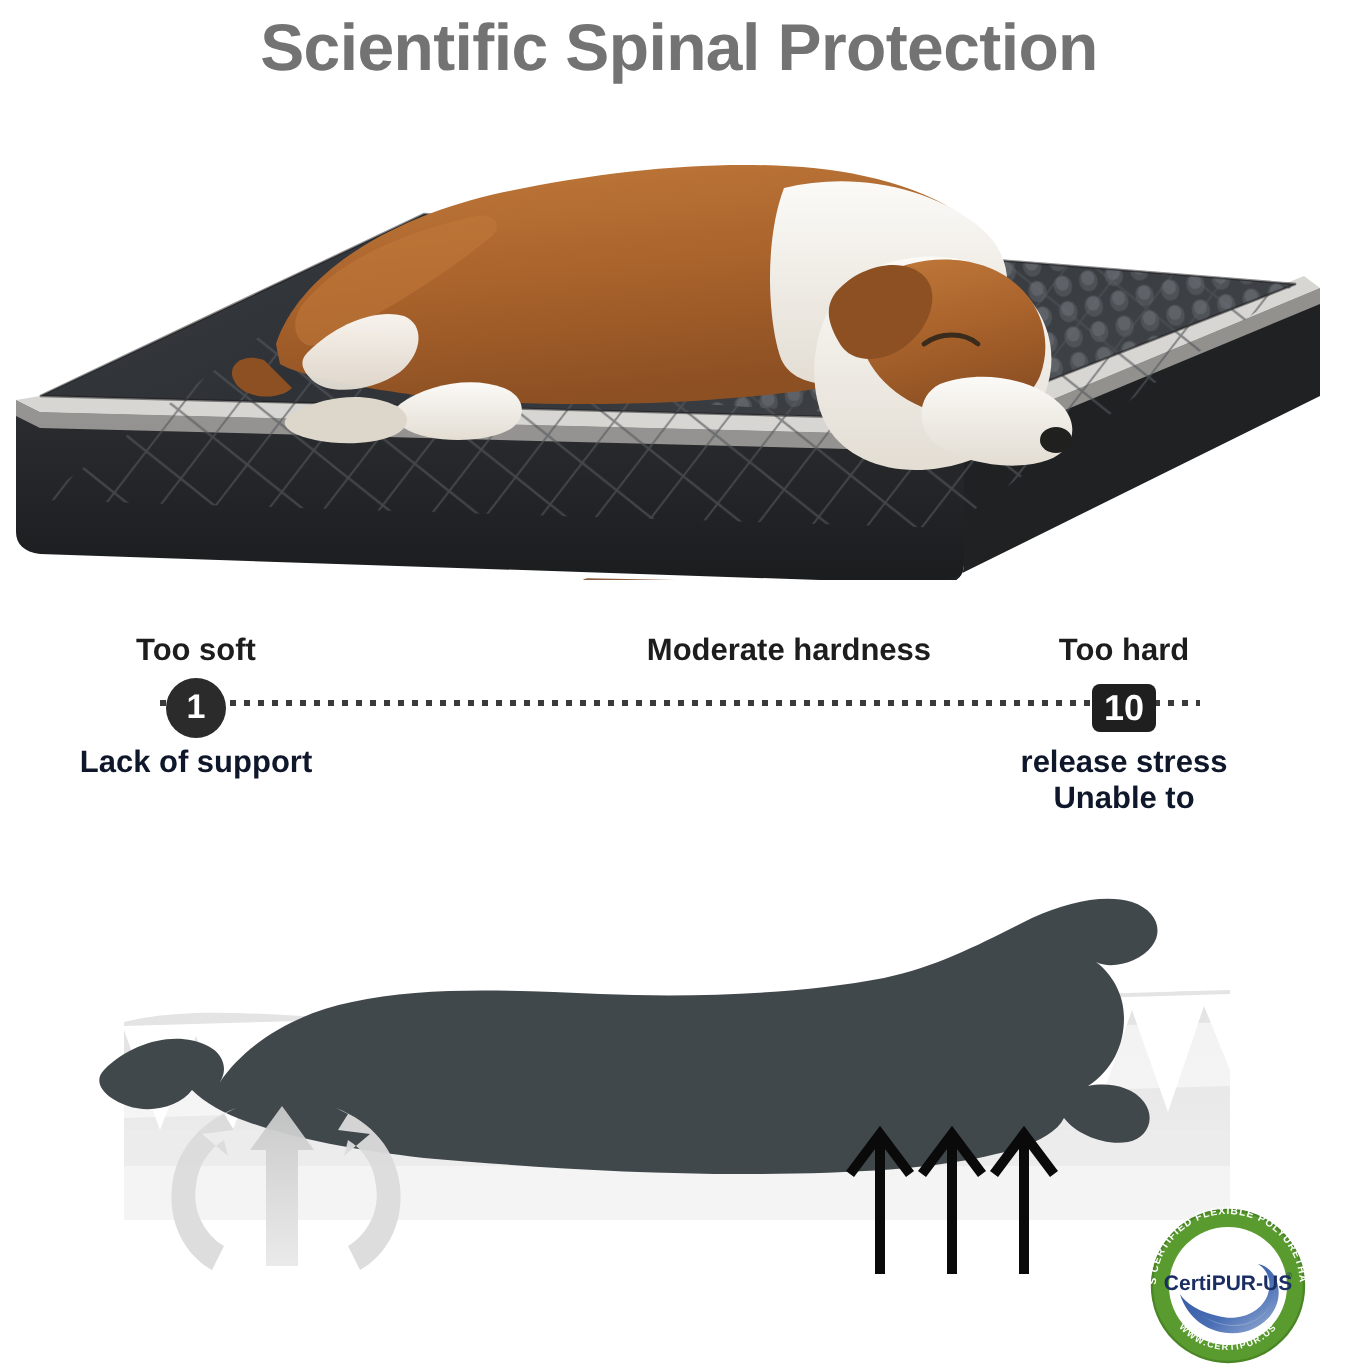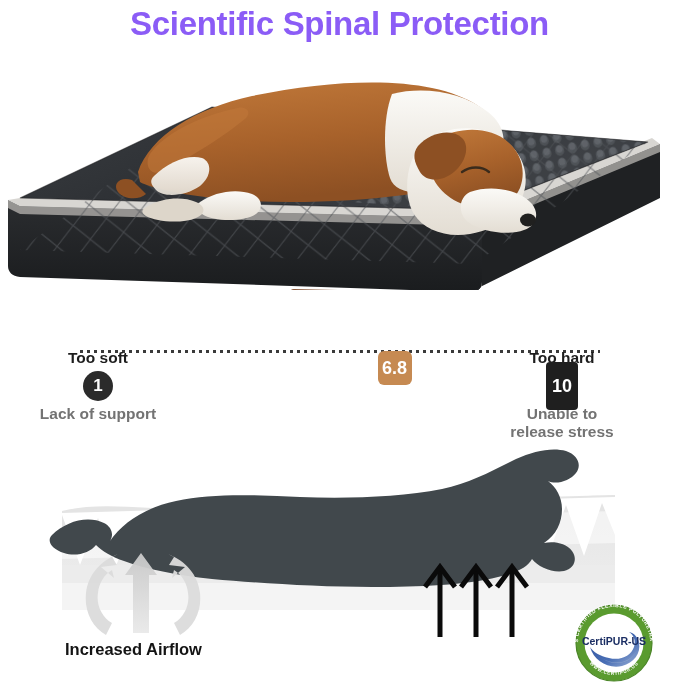--- a/index.html
+++ b/index.html
@@ -10,53 +10,53 @@
     overflow:hidden;
     position:relative;
   }
   #stage{position:relative;width:679px;height:686px;overflow:hidden;background:#fff;}
 
   
   .title{
     position:absolute;left:0;top:0;width:679px;height:48px;
     display:flex;align-items:center;justify-content:center;
     font-size:33px;font-weight:bold;letter-spacing:-0.3px;
-    color:#8b5cf6;
+    color:#737373;
     white-space:nowrap;
   }
 
   
   .photo{position:absolute;left:0;top:50px;width:679px;height:240px;}
   .photo svg{display:block;}
 
   
   .scale{position:absolute;left:0;top:305px;width:679px;height:110px;}
   .scale-line{
     position:absolute;top:45px;left:80px;width:520px;height:3px;
     background-image:repeating-linear-gradient(to right,#3a3a3a 0 3px,transparent 3px 7px);
   }
-  .grp{position:absolute;text-align:center;margin-top:32px;}
+  .grp{position:absolute;text-align:center;}
   .grp .top-lab{
     font-size:15.5px;font-weight:bold;color:#1d1d1d;white-space:nowrap;line-height:18px;
   }
   .grp .bot-lab{
-    font-size:15.5px;font-weight:bold;color:#737373;white-space:nowrap;line-height:18px;
+    font-size:15.5px;font-weight:bold;color:#0f172a;white-space:nowrap;line-height:18px;
   }
   .marker{
     display:inline-flex;align-items:center;justify-content:center;
     color:#ffffff;font-weight:bold;position:relative;z-index:3;
   }
   .marker.circle{
     width:30px;height:30px;border-radius:50%;background:#2b2b2b;font-size:17px;
   }
   .marker.sq-orange{
     width:34px;height:34px;border-radius:6px;background:#c68a52;font-size:18px;
   }
   .marker.sq-dark{
-    width:32px;height:48px;border-radius:4px;background:#1f1f1f;font-size:18px;
+    width:32px;height:24px;border-radius:4px;background:#1f1f1f;font-size:18px;
   }
   .mrow{height:38px;display:flex;align-items:center;justify-content:center;}
 
   
   .grp-soft{left:18px;top:12px;width:160px;}
   .grp-mod{left:307px;top:12px;width:175px;}
   .grp-hard{left:494px;top:12px;width:136px;}
 
   
   .cross{position:absolute;left:0;top:415px;width:679px;height:230px;}
@@ -200,32 +200,30 @@
 
     <div class="grp grp-soft">
       <div class="top-lab">Too soft</div>
       <div class="mrow">
         <div class="marker circle">1</div>
       </div>
       <div class="bot-lab">Lack of support</div>
     </div>
 
     <div class="grp grp-mod">
-      <div class="mrow">
-        <div class="marker sq-orange">6.8</div>
-      </div>
+      <div class="top-lab">Moderate hardness</div>
     </div>
 
     <div class="grp grp-hard">
       <div class="top-lab">Too hard</div>
       <div class="mrow">
         <div class="marker sq-dark">10</div>
       </div>
+      <div class="bot-lab">release stress</div>
       <div class="bot-lab">Unable to</div>
-      <div class="bot-lab">release stress</div>
     </div>
   </div>
 
   <div class="cross">
     <svg width="679" height="230" viewBox="0 0 679 230" xmlns="http://www.w3.org/2000/svg">
       <defs>
         <linearGradient id="foamG" x1="0" y1="0" x2="0" y2="1">
           <stop offset="0%" stop-color="#e4e4e4"></stop>
           <stop offset="100%" stop-color="#efefef"></stop>
         </linearGradient>
@@ -323,21 +321,20 @@
           <path d="M461,172 L476,152 L491,172" stroke-linejoin="miter"></path>
         </g>
         <g>
           <line x1="512" y1="222" x2="512" y2="153"></line>
           <path d="M497,172 L512,152 L527,172" stroke-linejoin="miter"></path>
         </g>
       </g>
     </svg>
   </div>
 
-  <div class="cap cap-air">Increased Airflow</div>
 
   <div class="badge">
     <svg width="92" height="88" viewBox="0 0 92 88" xmlns="http://www.w3.org/2000/svg">
       <defs>
         <path id="ringTopPath" d="M10,46 A36,36 0 0 1 82,46"></path>
         <path id="ringBotPath" d="M14,46 A32,32 0 0 0 78,46"></path>
         <linearGradient id="swoosh" x1="0" y1="0" x2="1" y2="1">
           <stop offset="0%" stop-color="#2c4f9e"></stop>
           <stop offset="60%" stop-color="#4a6fb5"></stop>
           <stop offset="100%" stop-color="#9fb4d8"></stop>

